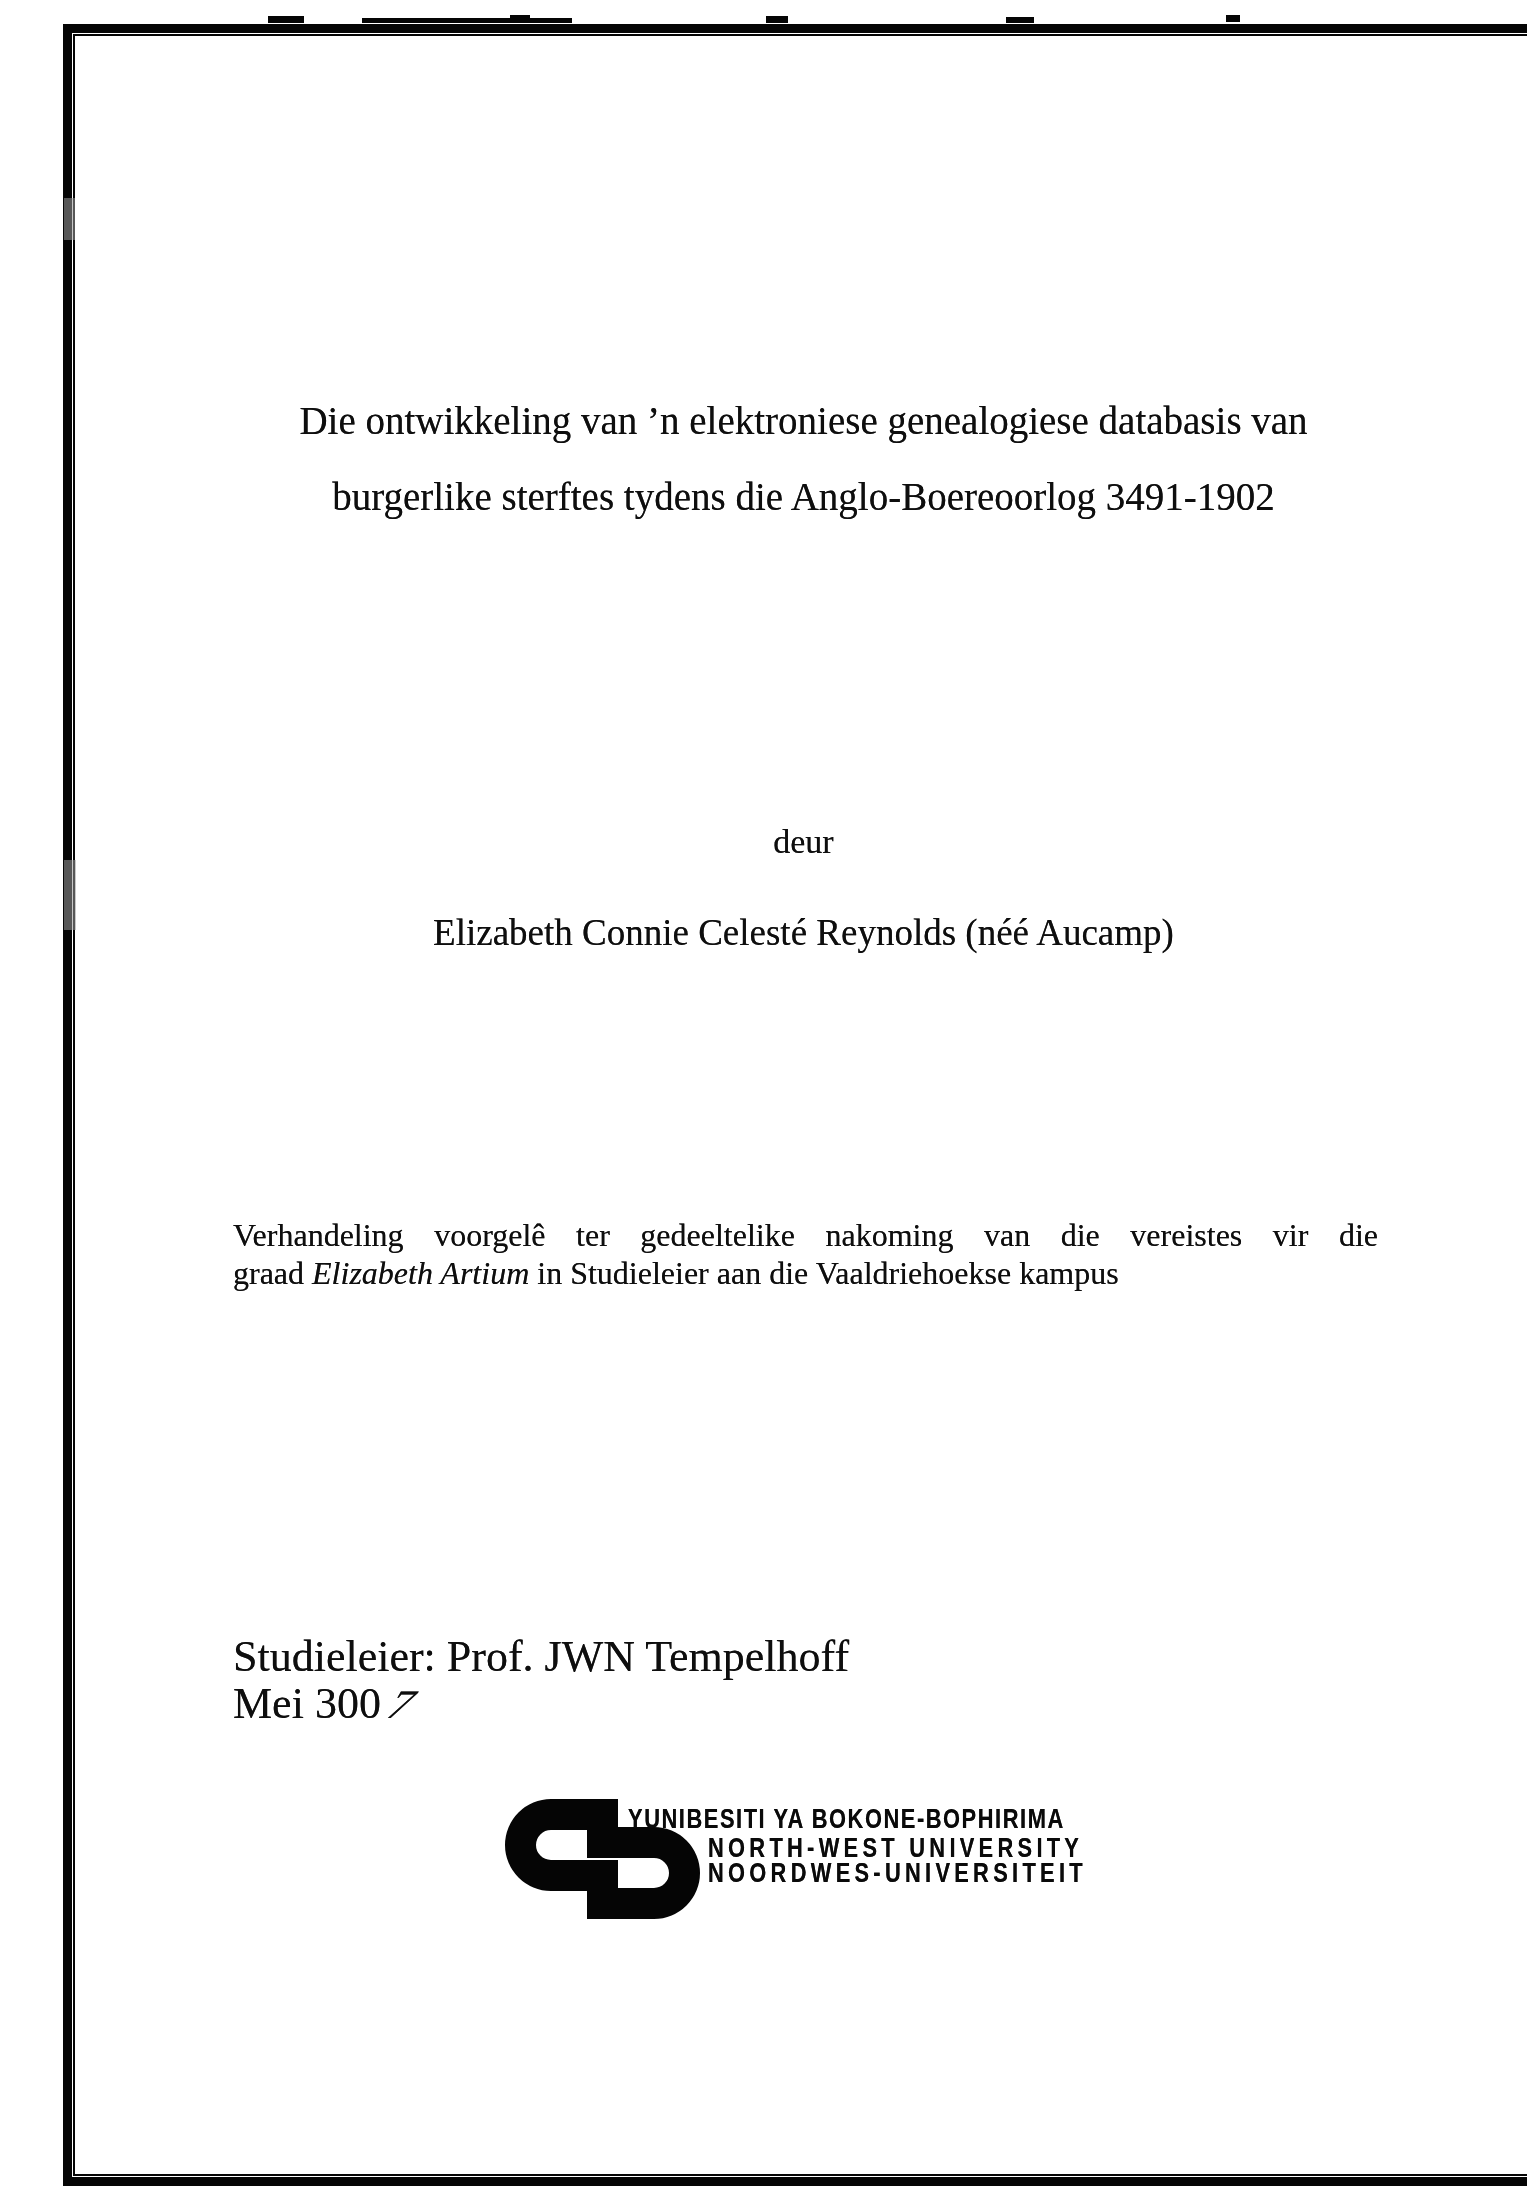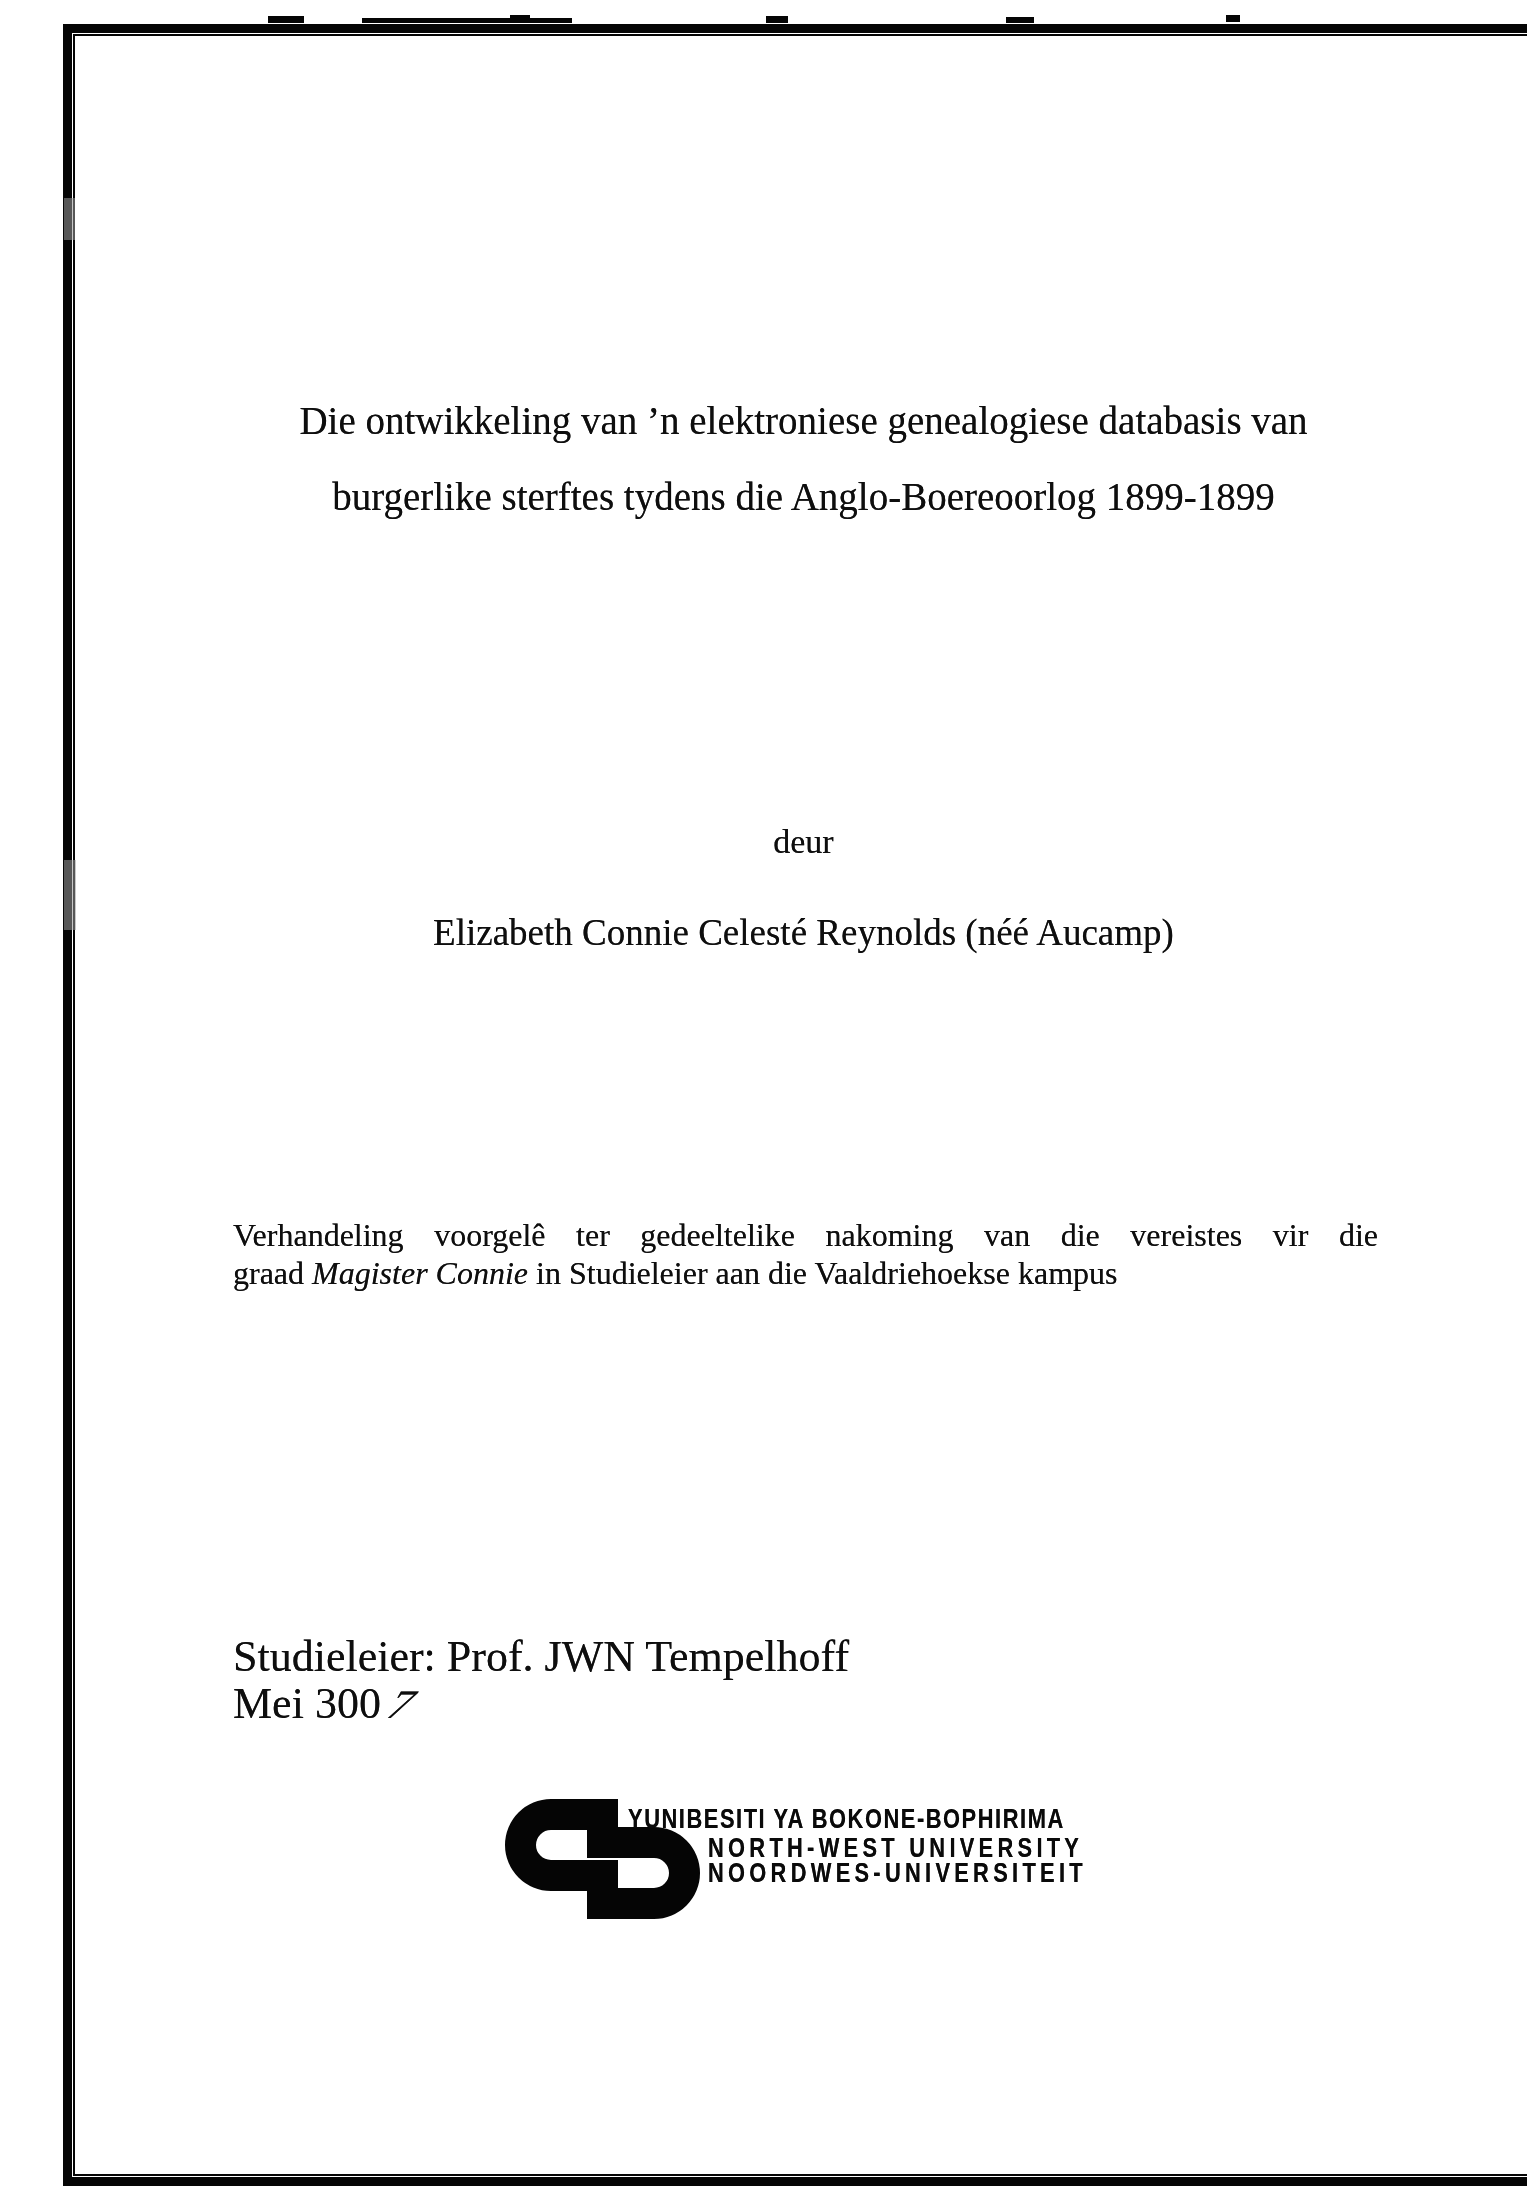--- a/index.html
+++ b/index.html
@@ -127,30 +127,30 @@
   <div class="artifact" style="left:322px; top:18px; width:210px; height:5px;"></div>
   <div class="artifact" style="left:470px; top:15px; width:20px; height:8px;"></div>
   <div class="artifact" style="left:726px; top:16px; width:22px; height:7px;"></div>
   <div class="artifact" style="left:966px; top:17px; width:28px; height:6px;"></div>
   <div class="artifact" style="left:1186px; top:15px; width:14px; height:7px;"></div>
   <div class="smudge" style="left:24px; top:198px; width:11px; height:42px;"></div>
   <div class="smudge" style="left:24px; top:860px; width:12px; height:70px;"></div>
 
   <div class="center-col title-block">
     <div>Die ontwikkeling van ’n elektroniese genealogiese databasis van</div>
-    <div>burgerlike sterftes tydens die Anglo-Boereoorlog 1899-1899</div>
+    <div>burgerlike sterftes tydens die Anglo-Boereoorlog 3491-1902</div>
   </div>
 
   <div class="center-col byline-block">deur</div>
 
   <div class="center-col author-block">Elizabeth Connie Celesté Reynolds (néé Aucamp)</div>
 
   <div class="statement-block">
     <div class="statement-justified">Verhandeling voorgelê ter gedeeltelike nakoming van die vereistes vir die</div>
-    <div><span>graad </span><span class="italic">Magister Connie</span><span> in Studieleier aan die Vaaldriehoekse kampus</span></div>
+    <div><span>graad </span><span class="italic">Elizabeth Artium</span><span> in Studieleier aan die Vaaldriehoekse kampus</span></div>
   </div>
 
   <div class="supervisor-block">
     <div>Studieleier: Prof. JWN Tempelhoff</div>
     <div><span>Mei 300</span><span class="date-final-digit">7</span></div>
   </div>
 
   <svg class="logo-mark-svg" width="200" height="130" viewBox="0 0 200 130" aria-hidden="true">
     <defs>
       <path id="lnk" d="M113,0 L46,0 A46,46 0 0 0 46,92 L113,92 L113,61 L46,61 A15,15 0 0 1 46,31 L113,31 Z"></path>

